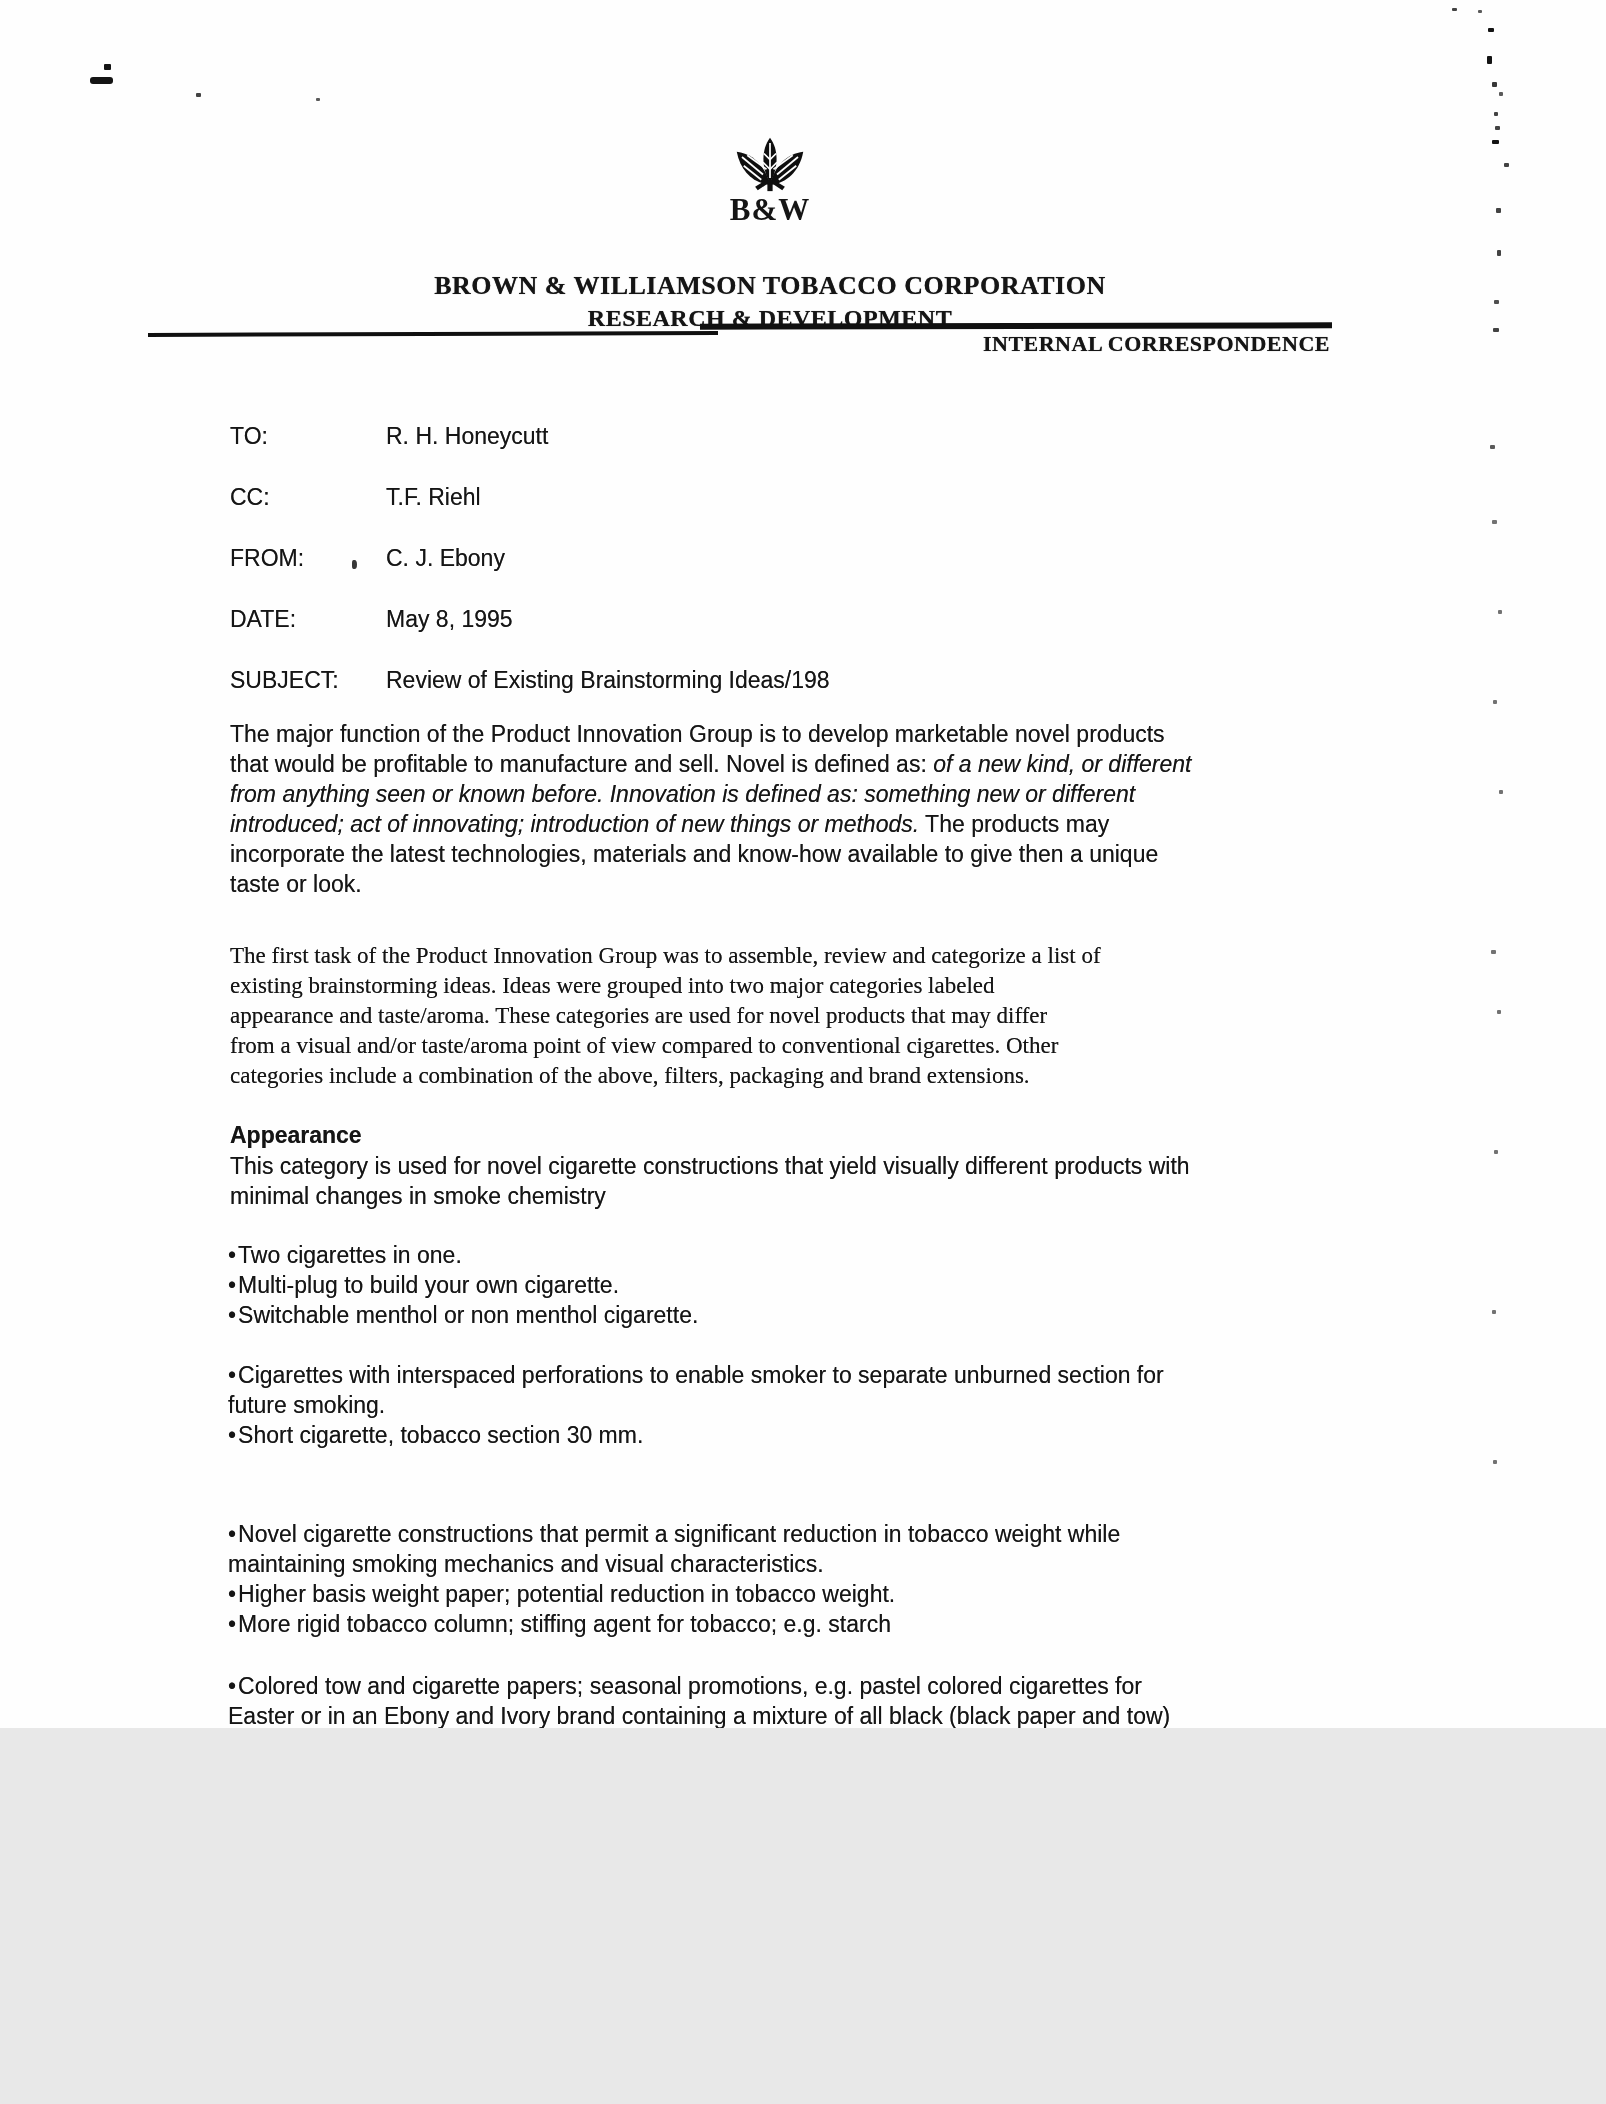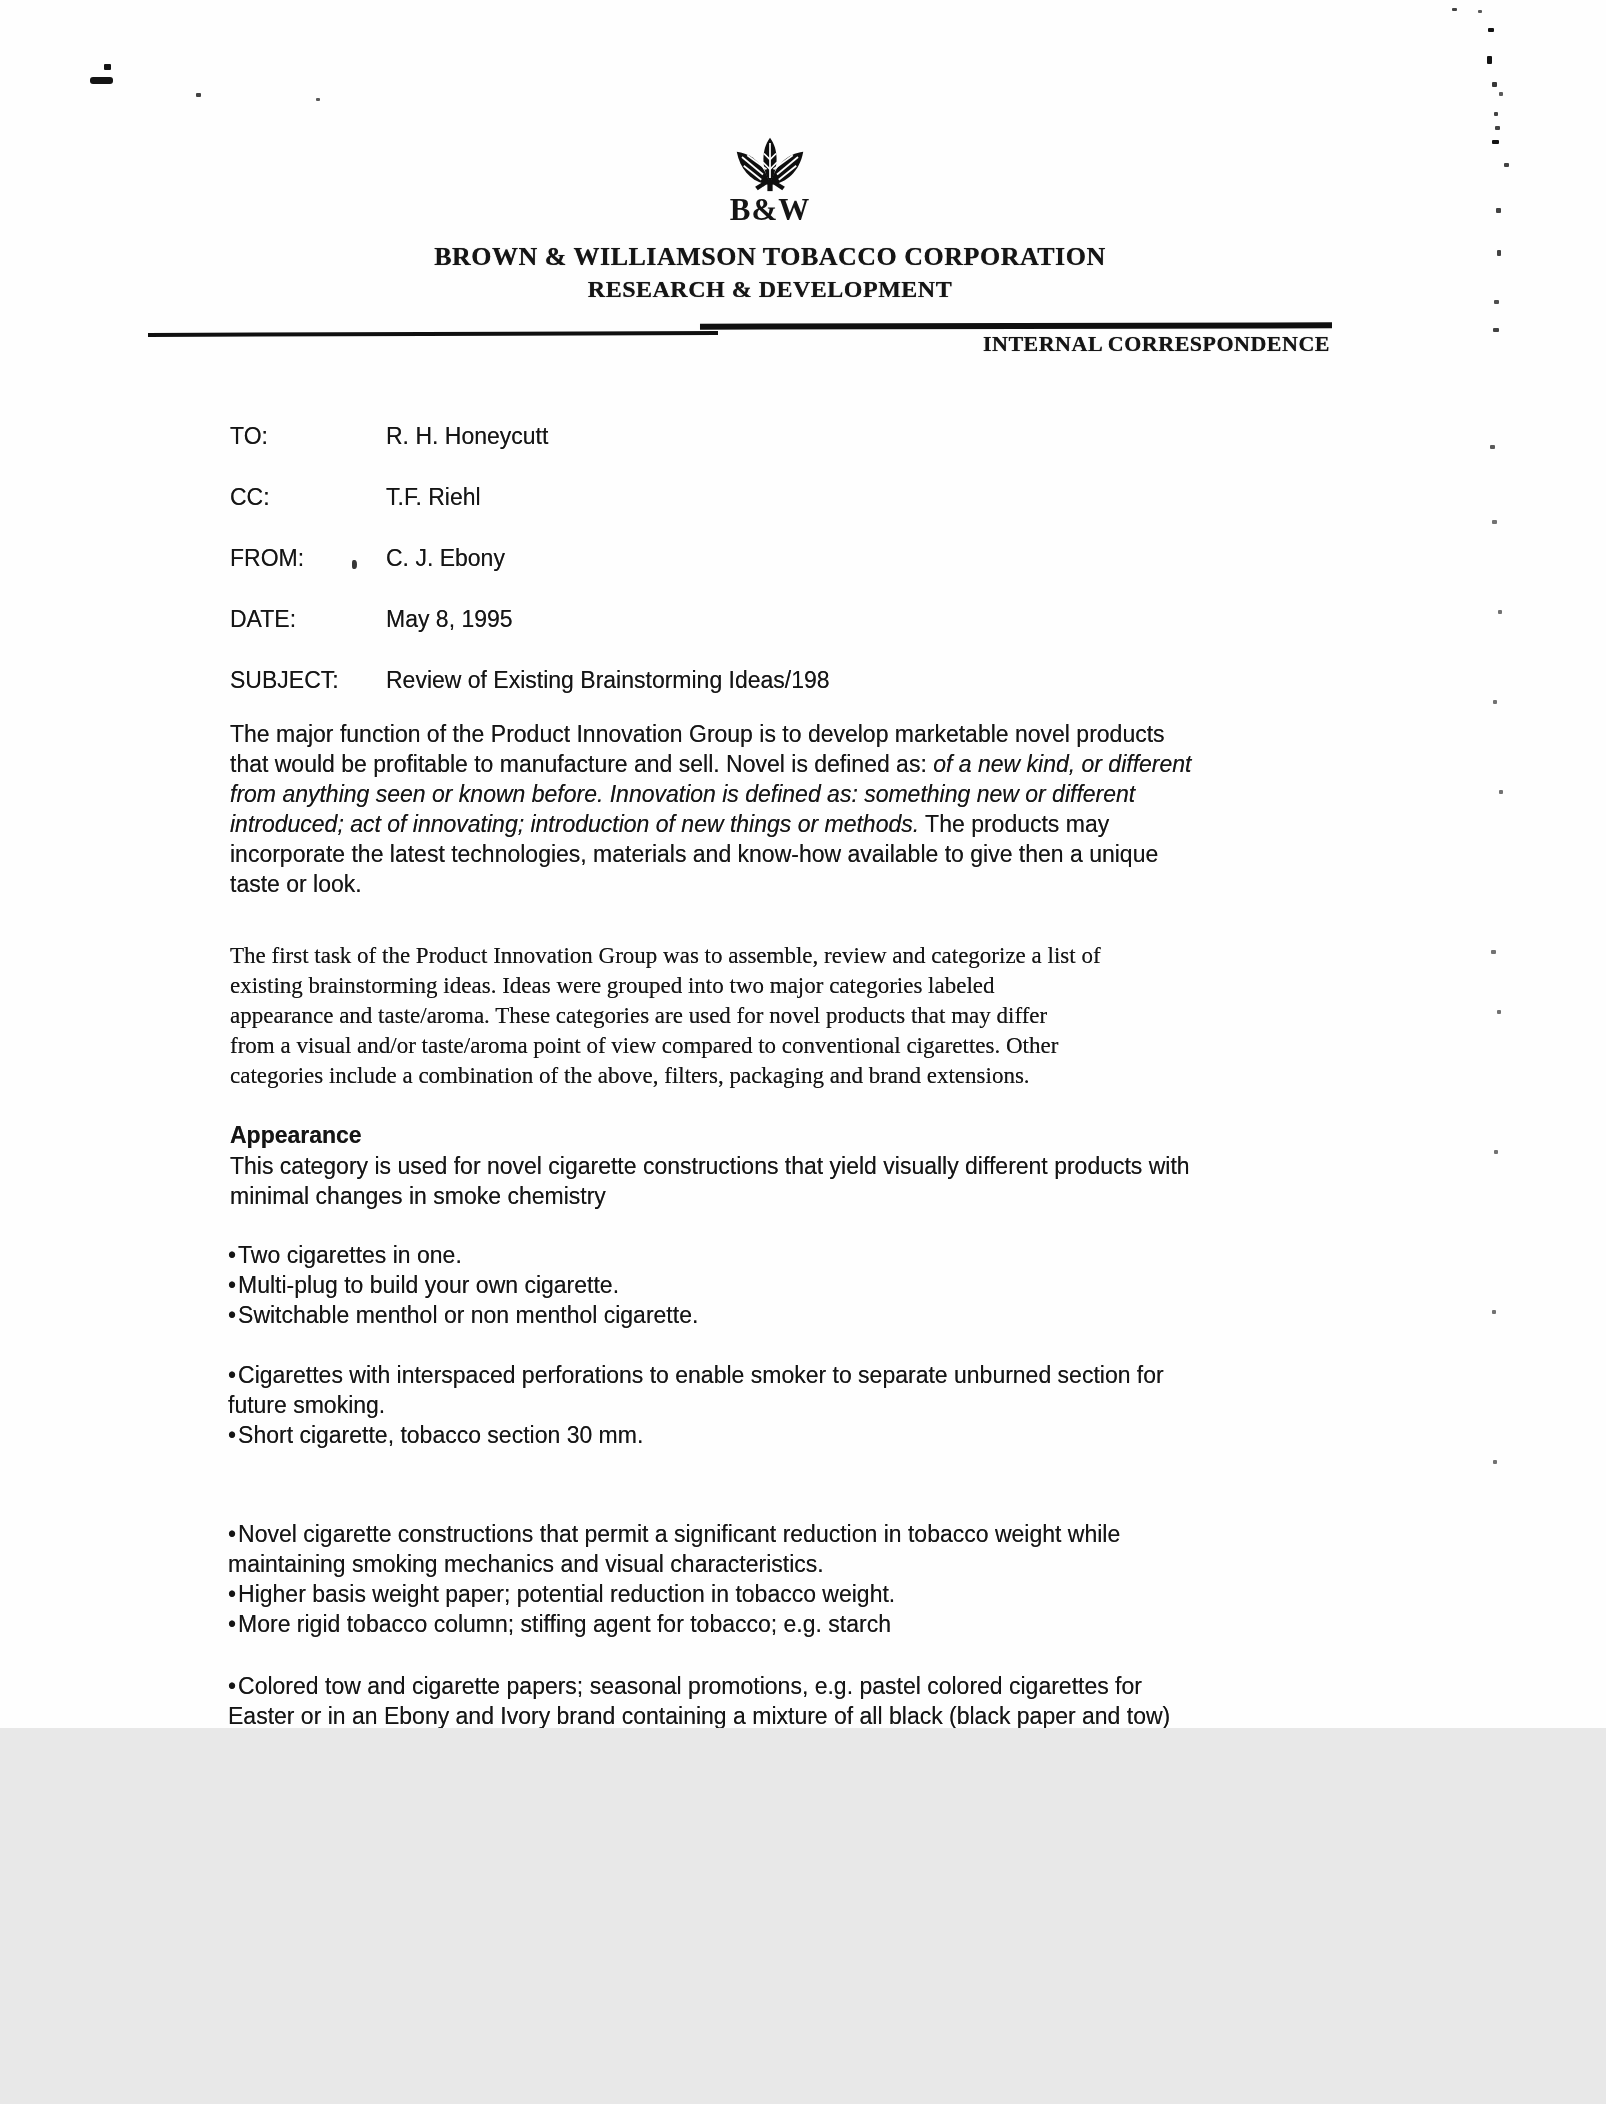--- a/index.html
+++ b/index.html
@@ -16,21 +16,21 @@
 
   
   .letterhead{position:absolute;top:136px;left:0;width:1540px;text-align:center;}
   .logo-svg{display:block;margin:0 auto;}
   .bw-mark{
     font-family:"Liberation Serif", serif;font-weight:bold;
     font-size:31px;line-height:1;letter-spacing:1px;margin-top:2px;
   }
   .company-line{
     font-family:"Liberation Serif", serif;font-weight:bold;
-    font-size:26px;line-height:1;letter-spacing:.5px;margin-top:19px;
+    font-size:26px;line-height:1;letter-spacing:.5px;margin-top:48px;
     text-shadow:0 0 .7px rgba(0,0,0,.7);
   }
   .dept-line{
     font-family:Liberation Serif, serif;font-weight:bold;
     font-size:24px;line-height:1;letter-spacing:.5px;margin-top:7px;
     text-shadow:0 0 .7px rgba(0,0,0,.7);
   }
   .rule-a{position:absolute;left:148px;top:332px;width:570px;height:4px;background:#101010;transform:rotate(-.18deg);}
   .rule-b{position:absolute;left:700px;top:323px;width:632px;height:6px;background:#101010;transform:rotate(-.12deg);}
   .int-corr{

